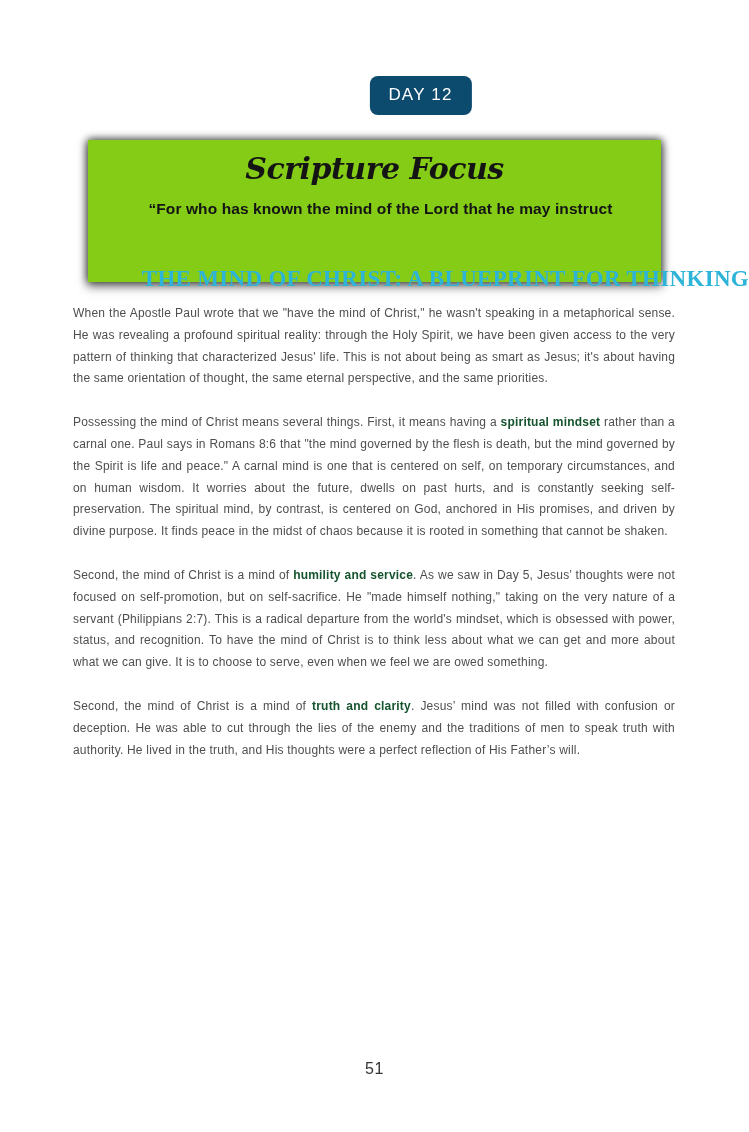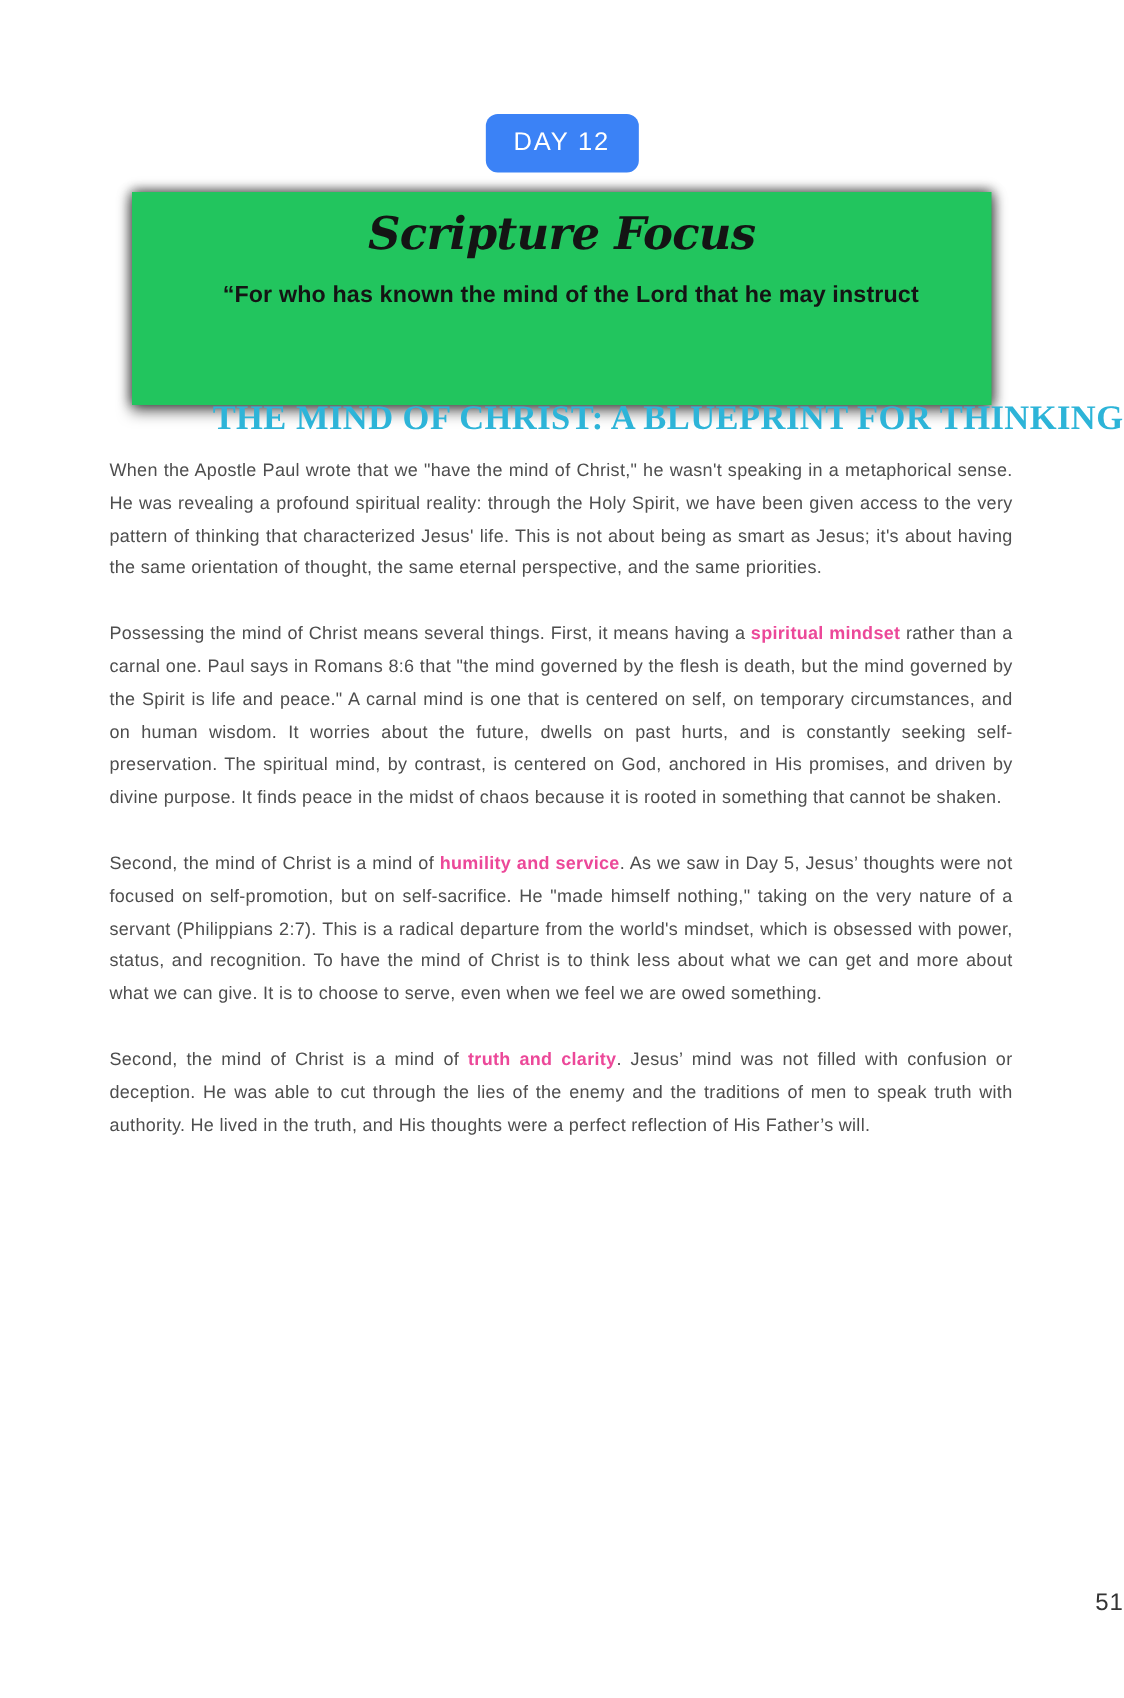--- a/index.html
+++ b/index.html
@@ -21,25 +21,25 @@
     color: #ffffff;
     font-size: 17px;
     letter-spacing: 1.2px;
     padding: 9px 19px 10px 19px;
     border-radius: 8px;
     font-weight: 400;
   }
 
   .scripture-box {
     position: absolute;
-    top: 128px;
+    top: 140px;
     left: 88px;
     width: 573px;
     height: 142px;
-    background: #22c55e;
+    background: #84cc16;
     box-shadow: 0 4px 9px 1px rgba(0,0,0,0.50),
                 0 -3px 7px 0 rgba(0,0,0,0.28),
                 3px 0 7px 0 rgba(0,0,0,0.25),
                 -3px 0 7px 0 rgba(0,0,0,0.25);
   }
 
   .script-title {
     margin-top: 11px;
     text-align: center;
     font-family: "DejaVu Serif", serif;
@@ -82,37 +82,37 @@
 
   .para {
     margin: 0 0 22px 0;
     text-align: justify;
     font-size: 12px;
     line-height: 21.8px;
     color: #4e4e4e;
     letter-spacing: 0.2px;
   }
 
-  .para b { color: #ec4899; }
+  .para b { color: #14532d; }
 
   .page-number {
     position: absolute;
     top: 1060px;
     left: 0;
     width: 100%;
-    text-align: right;
+    text-align: center;
     font-size: 16px;
     color: #333333;
     letter-spacing: 0.5px;
   }
 </style>
 </head>
 <body>
 
-<div class="day-badge" style="background: #3b82f6;">DAY 12</div>
+<div class="day-badge" style="background: #0c4a6e; margin-left: 46px;">DAY 12</div>
 
 <div class="scripture-box">
   <div class="script-title">Scripture Focus</div>
   <div class="quote">
     <div>“For who has known the mind of the Lord that he may instruct</div>
   </div>
 </div>
 
 <div class="article-heading" style="color: rgb(45, 180, 216);">THE MIND OF CHRIST: A BLUEPRINT FOR THINKING</div>
 

